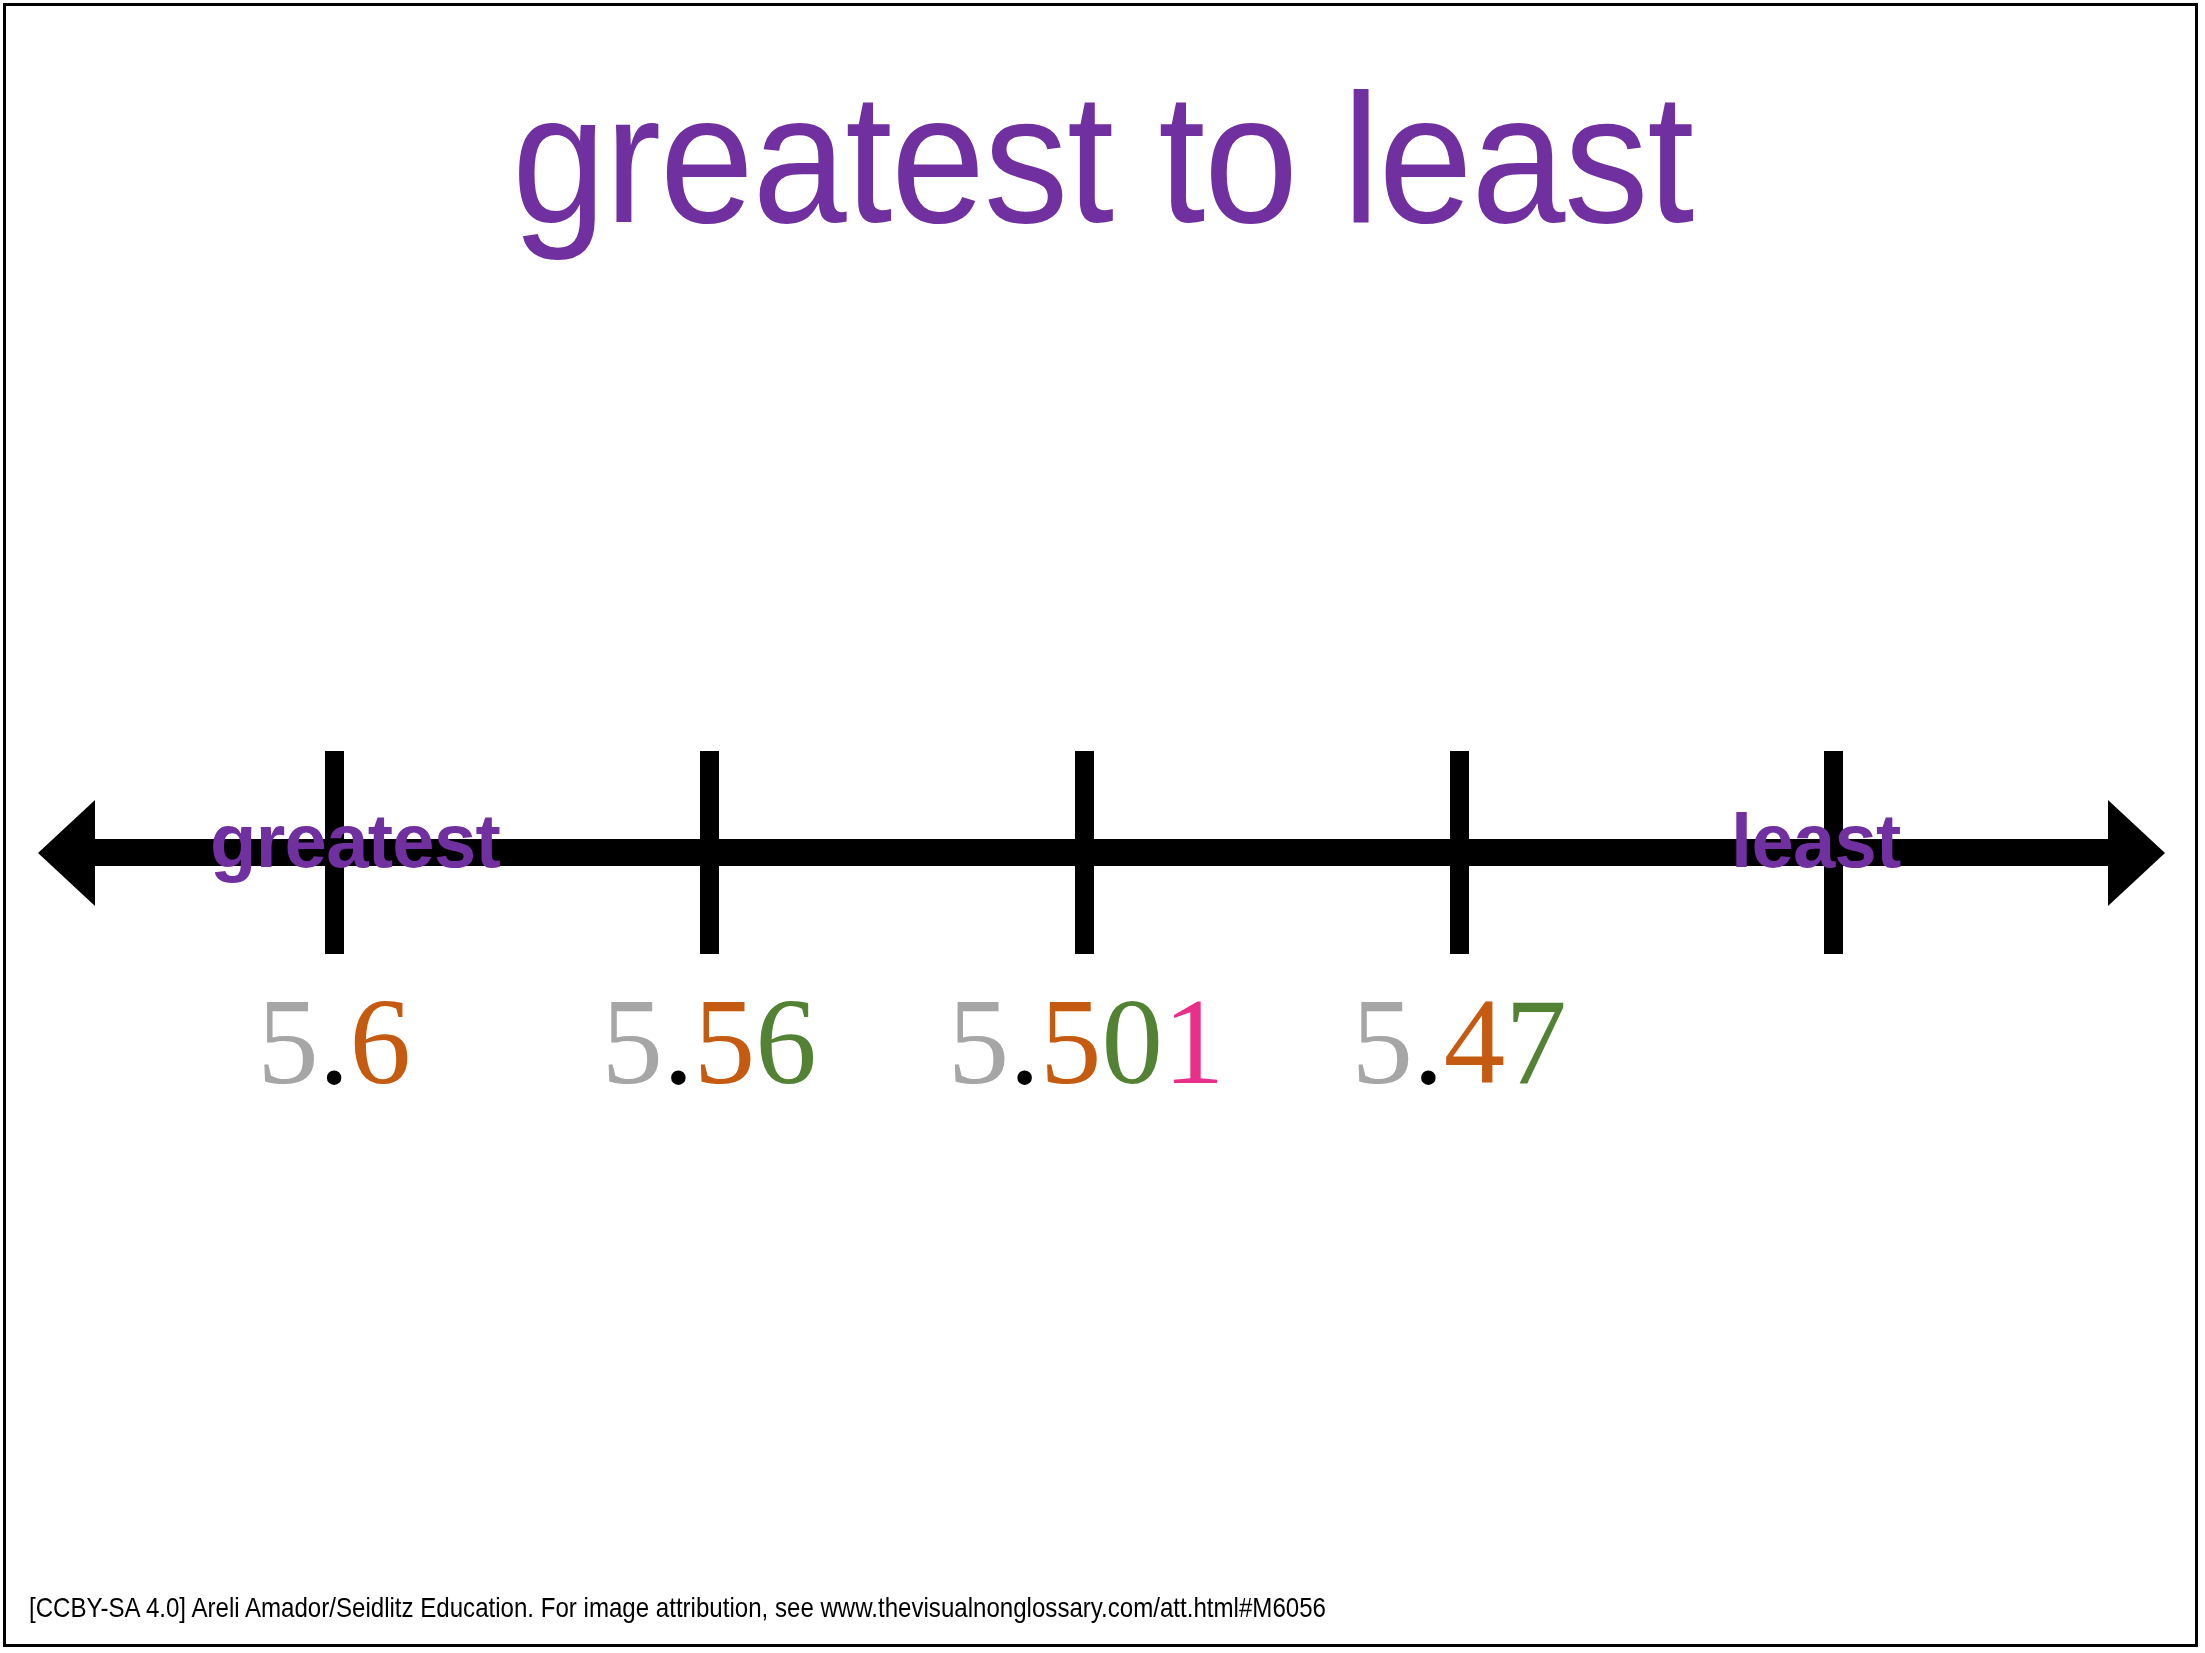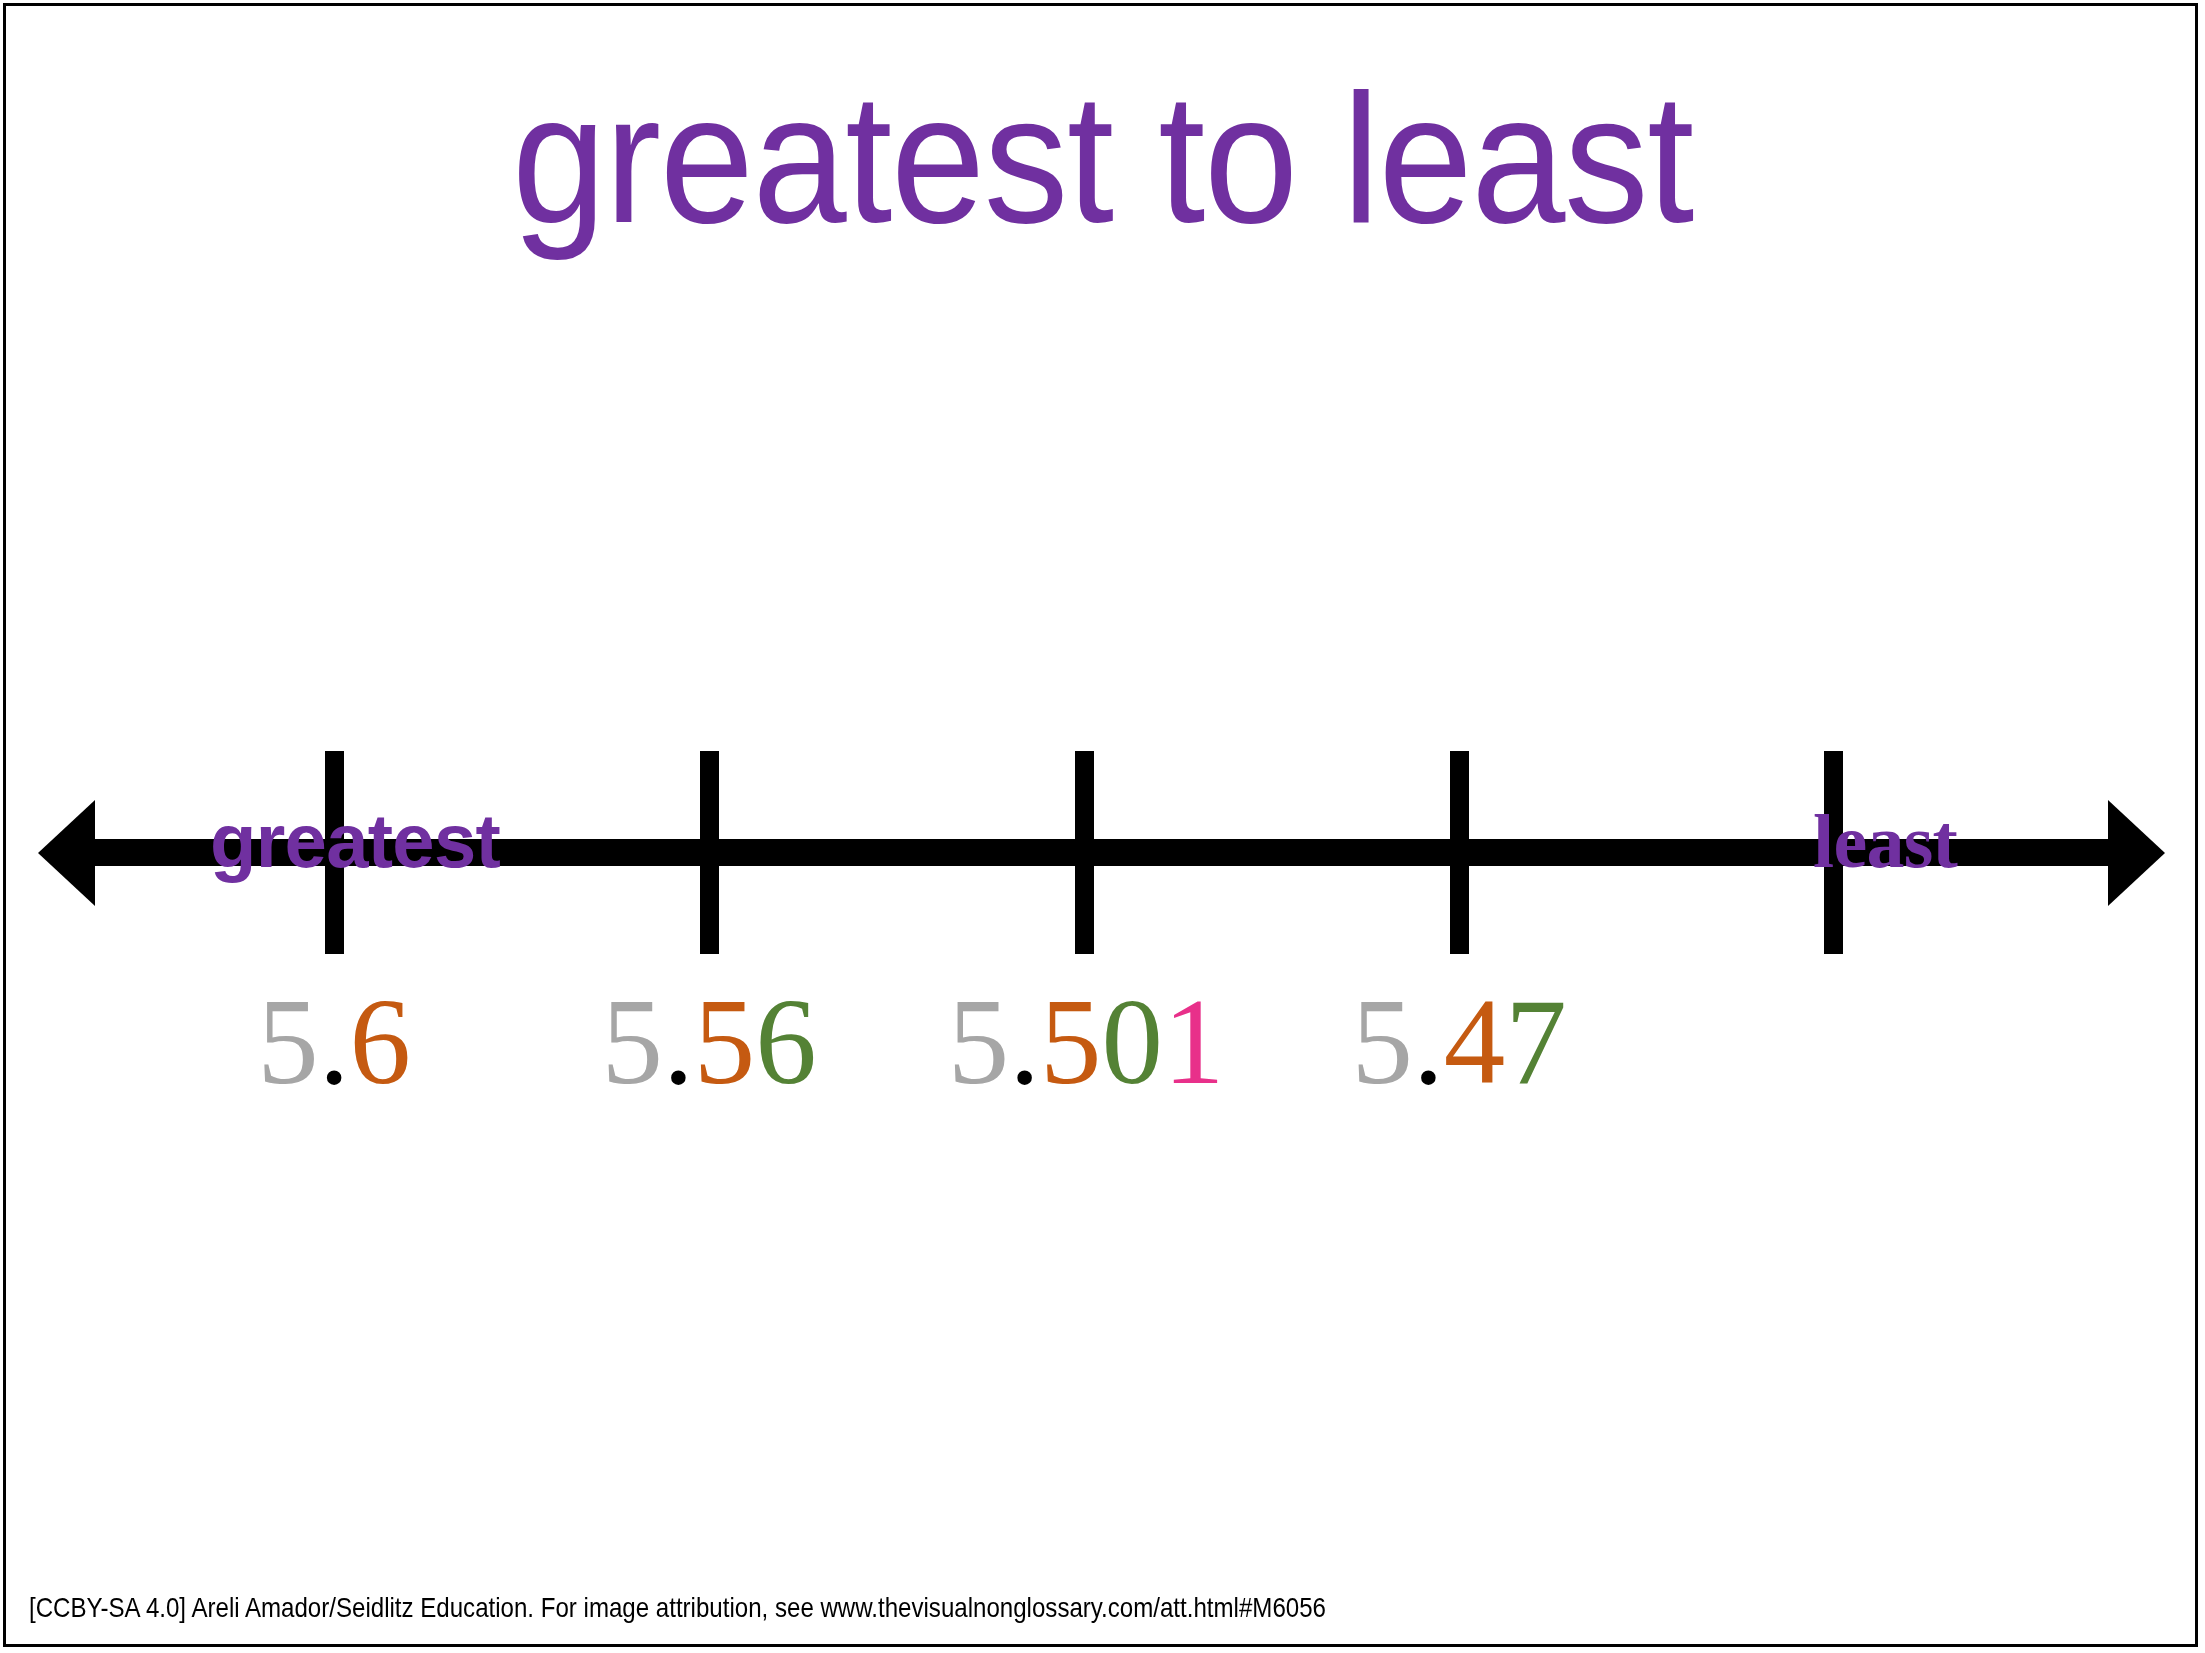--- a/index.html
+++ b/index.html
@@ -101,21 +101,21 @@
     top: 68px;
     font-family: "Liberation Sans", sans-serif;
     font-size: 76px;
     font-weight: 700;
     color: #7030A0;
     letter-spacing: -0.7px;
     white-space: nowrap;
     line-height: 1.0;
   }
   #caption-greatest { left: 184px; margin-left: 26px; }
-  #caption-least    { left: 1813px; font-family: Liberation Serif, serif; }
+  #caption-least    { left: 1731px; }
 
   
   #values {
     position: absolute;
     left: 0;
     top: 980px;
     width: 2205px;
     height: 176px;
   }
   .value-label {

